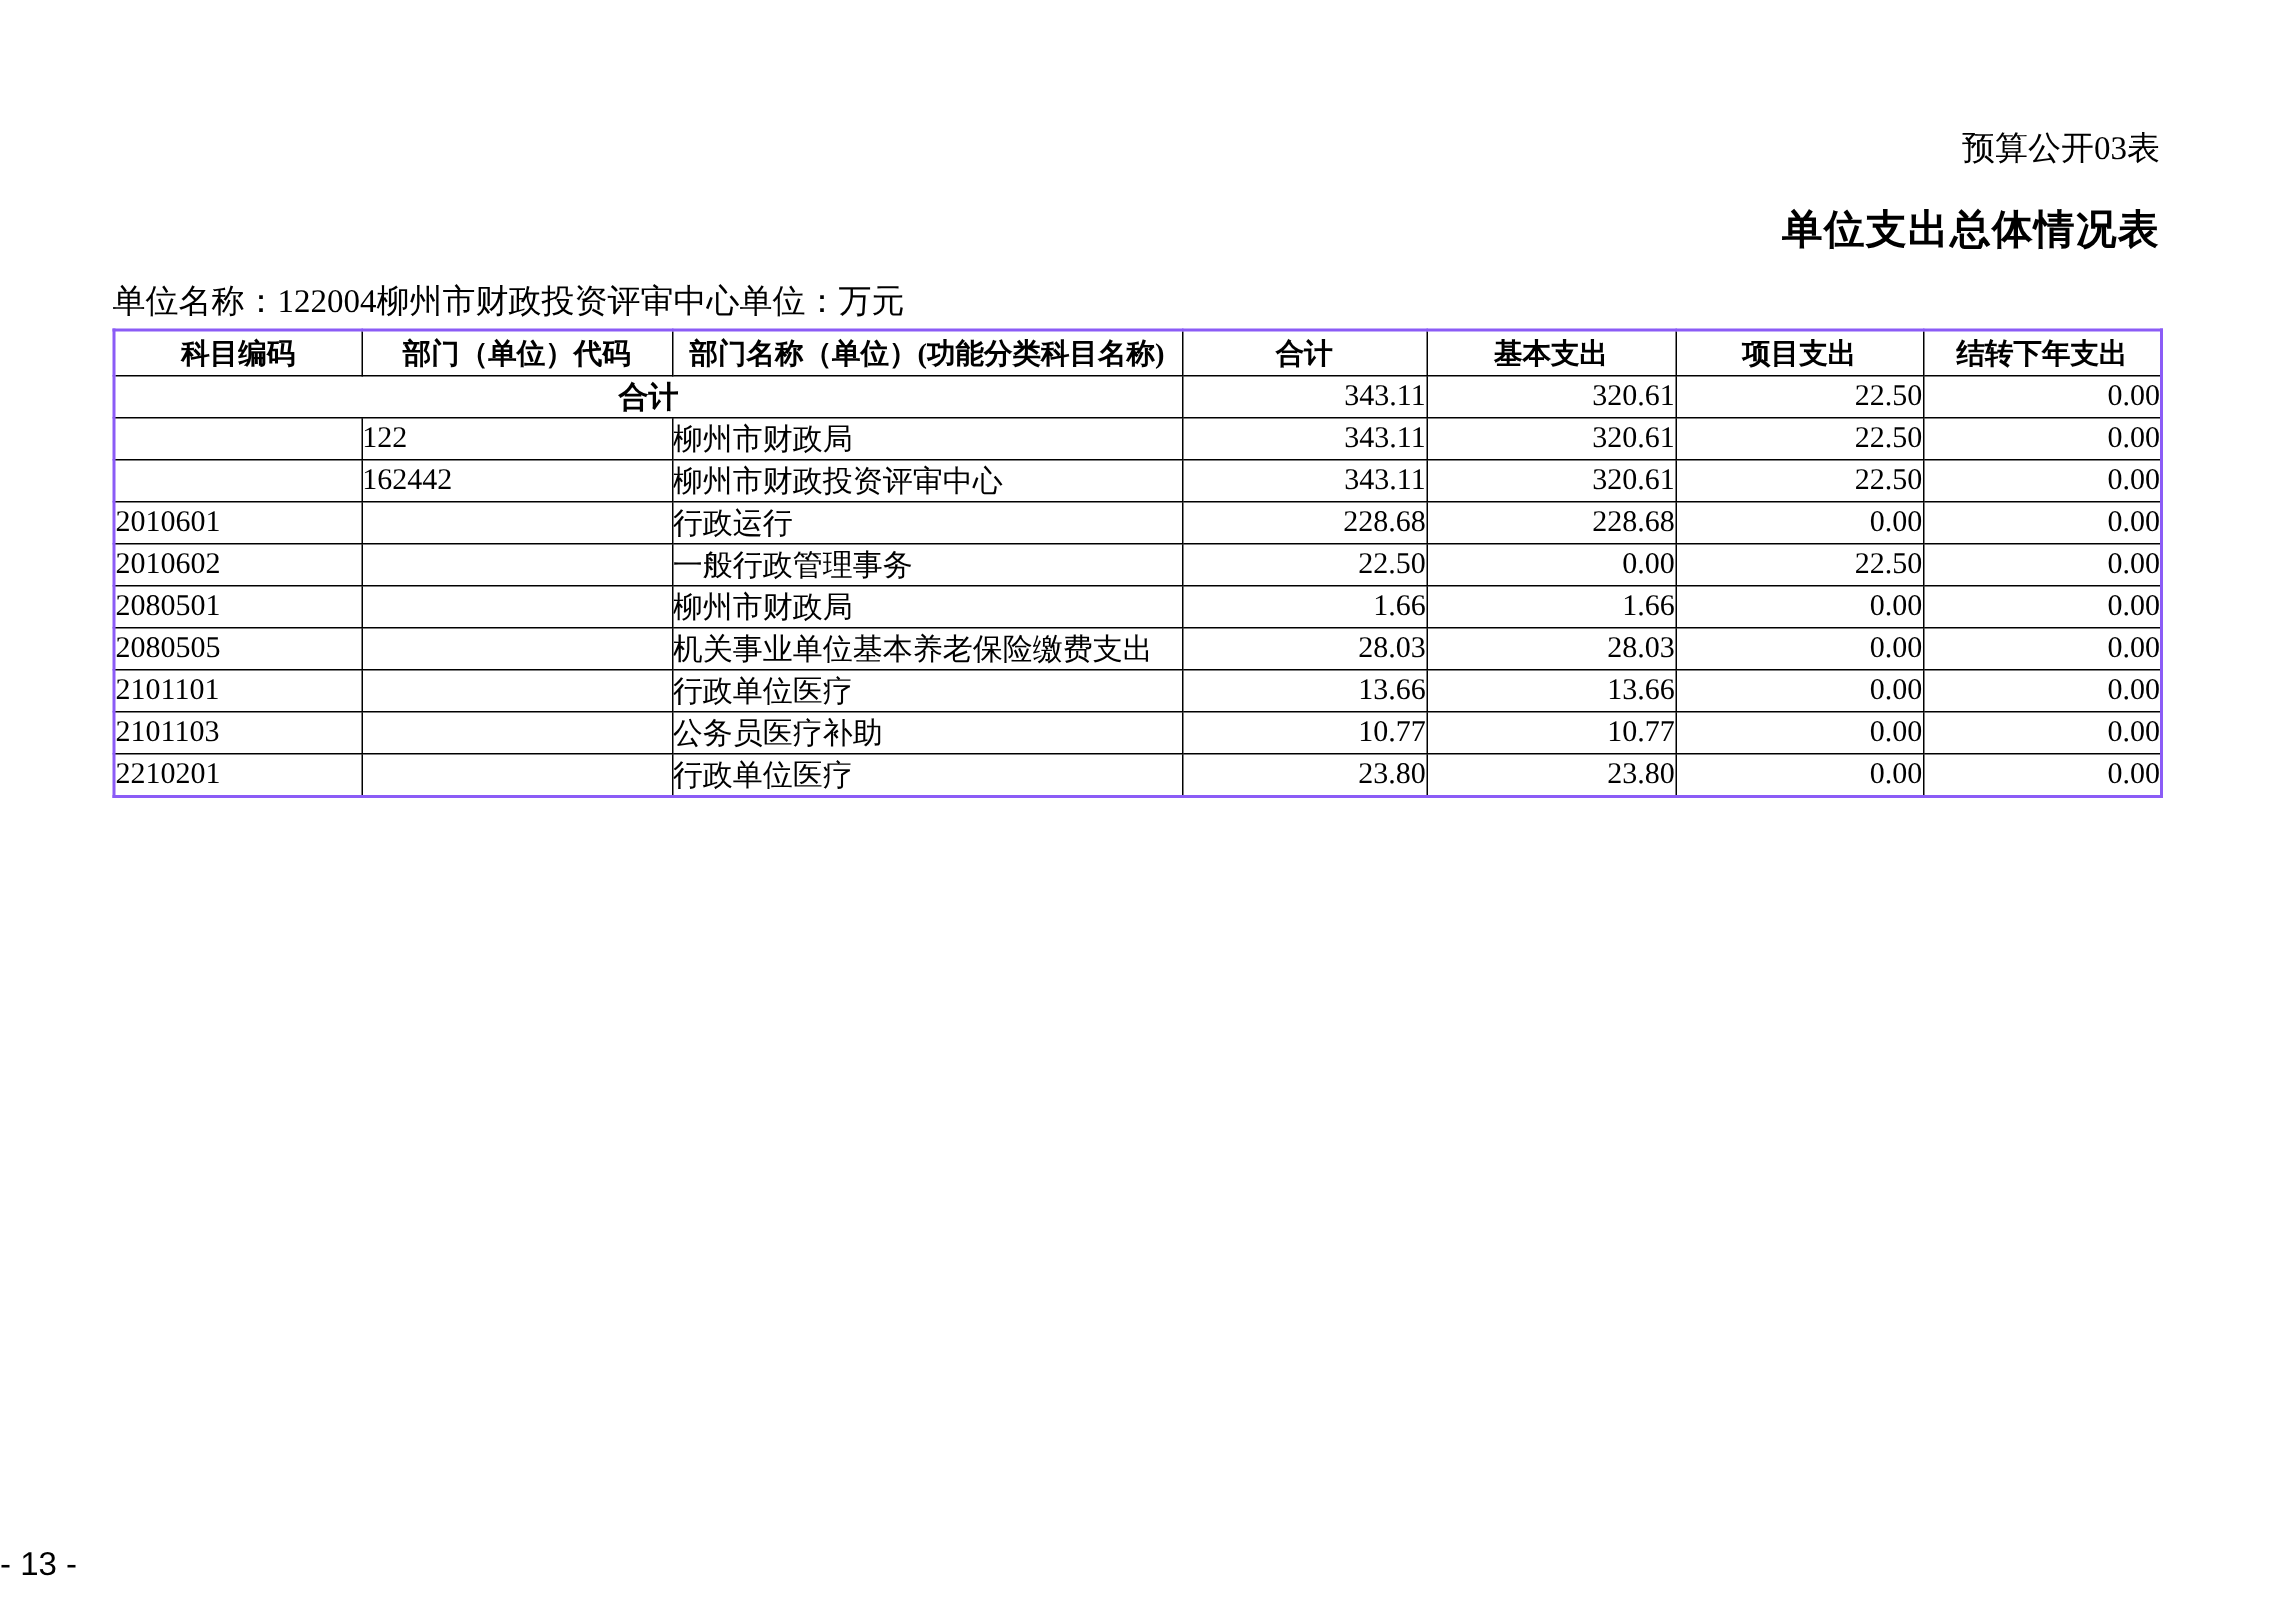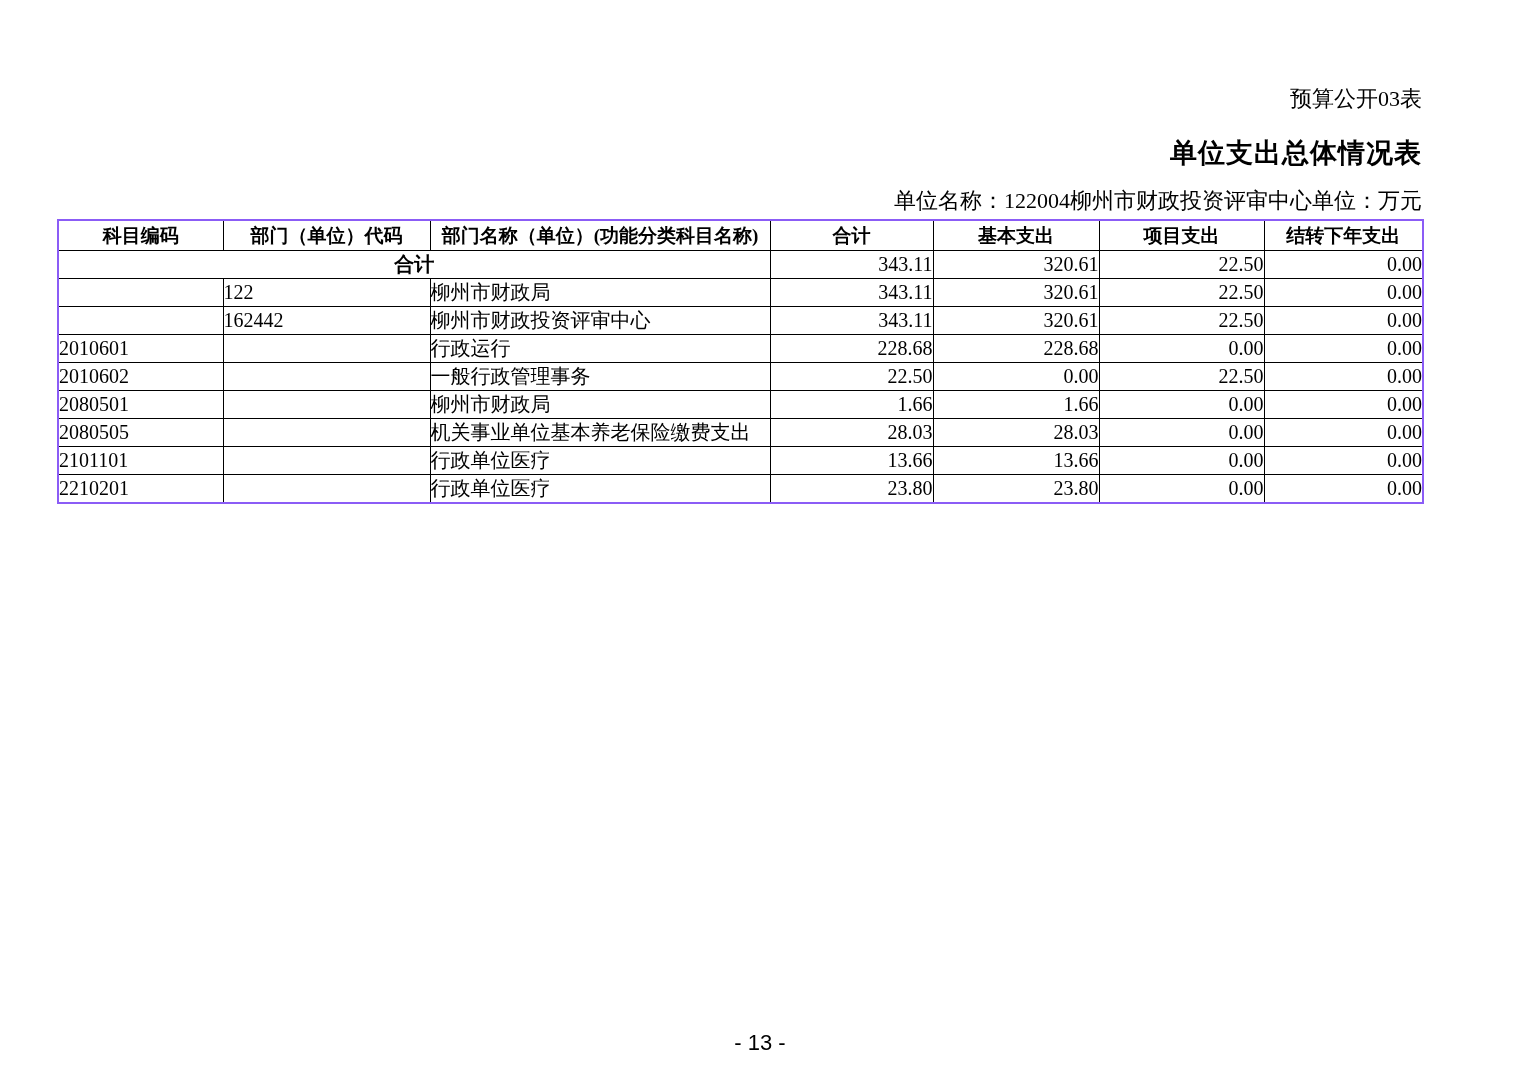--- a/index.html
+++ b/index.html
@@ -10,42 +10,42 @@
     font-family: "Liberation Serif", "DejaVu Serif", serif;
   }
   body {
     width: 1520px;
     height: 1074px;
     position: relative;
     overflow: hidden;
   }
   .sheet {
     position: absolute;
-    left: 57px;
+    left: 75px;
     top: 0;
     width: 1365px;
   }
   .doc-label {
     margin-top: 86px;
     text-align: right;
     font-size: 22px;
     line-height: 26px;
   }
   .page-title {
     margin-top: 26px;
     text-align: right;
     font-size: 27px;
     font-weight: bold;
     line-height: 30px;
     letter-spacing: 1px;
   }
   .meta-line {
     margin-top: 19px;
     display: flex;
-    justify-content: flex-end;
+    justify-content: flex-start;
     font-size: 22px;
     line-height: 27px;
   }
   table.exp {
     margin-top: 5px;
     border-collapse: collapse;
     table-layout: fixed;
     width: 1365px;
     border: 2px solid #8b5cf6;
   }
@@ -76,21 +76,21 @@
   td.total-label {
     text-align: center;
     font-weight: bold;
     font-size: 21px;
   }
   .footer {
     position: absolute;
     left: 0;
     top: 1030px;
     width: 1520px;
-    text-align: center;
+    text-align: left;
     font-family: "Liberation Sans", "DejaVu Sans", sans-serif;
     font-size: 22px;
   }
 </style>
 </head>
 <body>
 
 <div class="sheet">
 
   <div class="doc-label">预算公开03表</div>
@@ -188,20 +188,29 @@
       <tr>
         <td class="code">2101101</td>
         <td class="code"></td>
         <td class="name">行政单位医疗</td>
         <td class="num">13.66</td>
         <td class="num">13.66</td>
         <td class="num">0.00</td>
         <td class="num">0.00</td>
       </tr>
       <tr>
+        <td class="code">2101103</td>
+        <td class="code"></td>
+        <td class="name">公务员医疗补助</td>
+        <td class="num">10.77</td>
+        <td class="num">10.77</td>
+        <td class="num">0.00</td>
+        <td class="num">0.00</td>
+      </tr>
+      <tr>
         <td class="code">2210201</td>
         <td class="code"></td>
         <td class="name">行政单位医疗</td>
         <td class="num">23.80</td>
         <td class="num">23.80</td>
         <td class="num">0.00</td>
         <td class="num">0.00</td>
       </tr>
     </tbody>
   </table>

